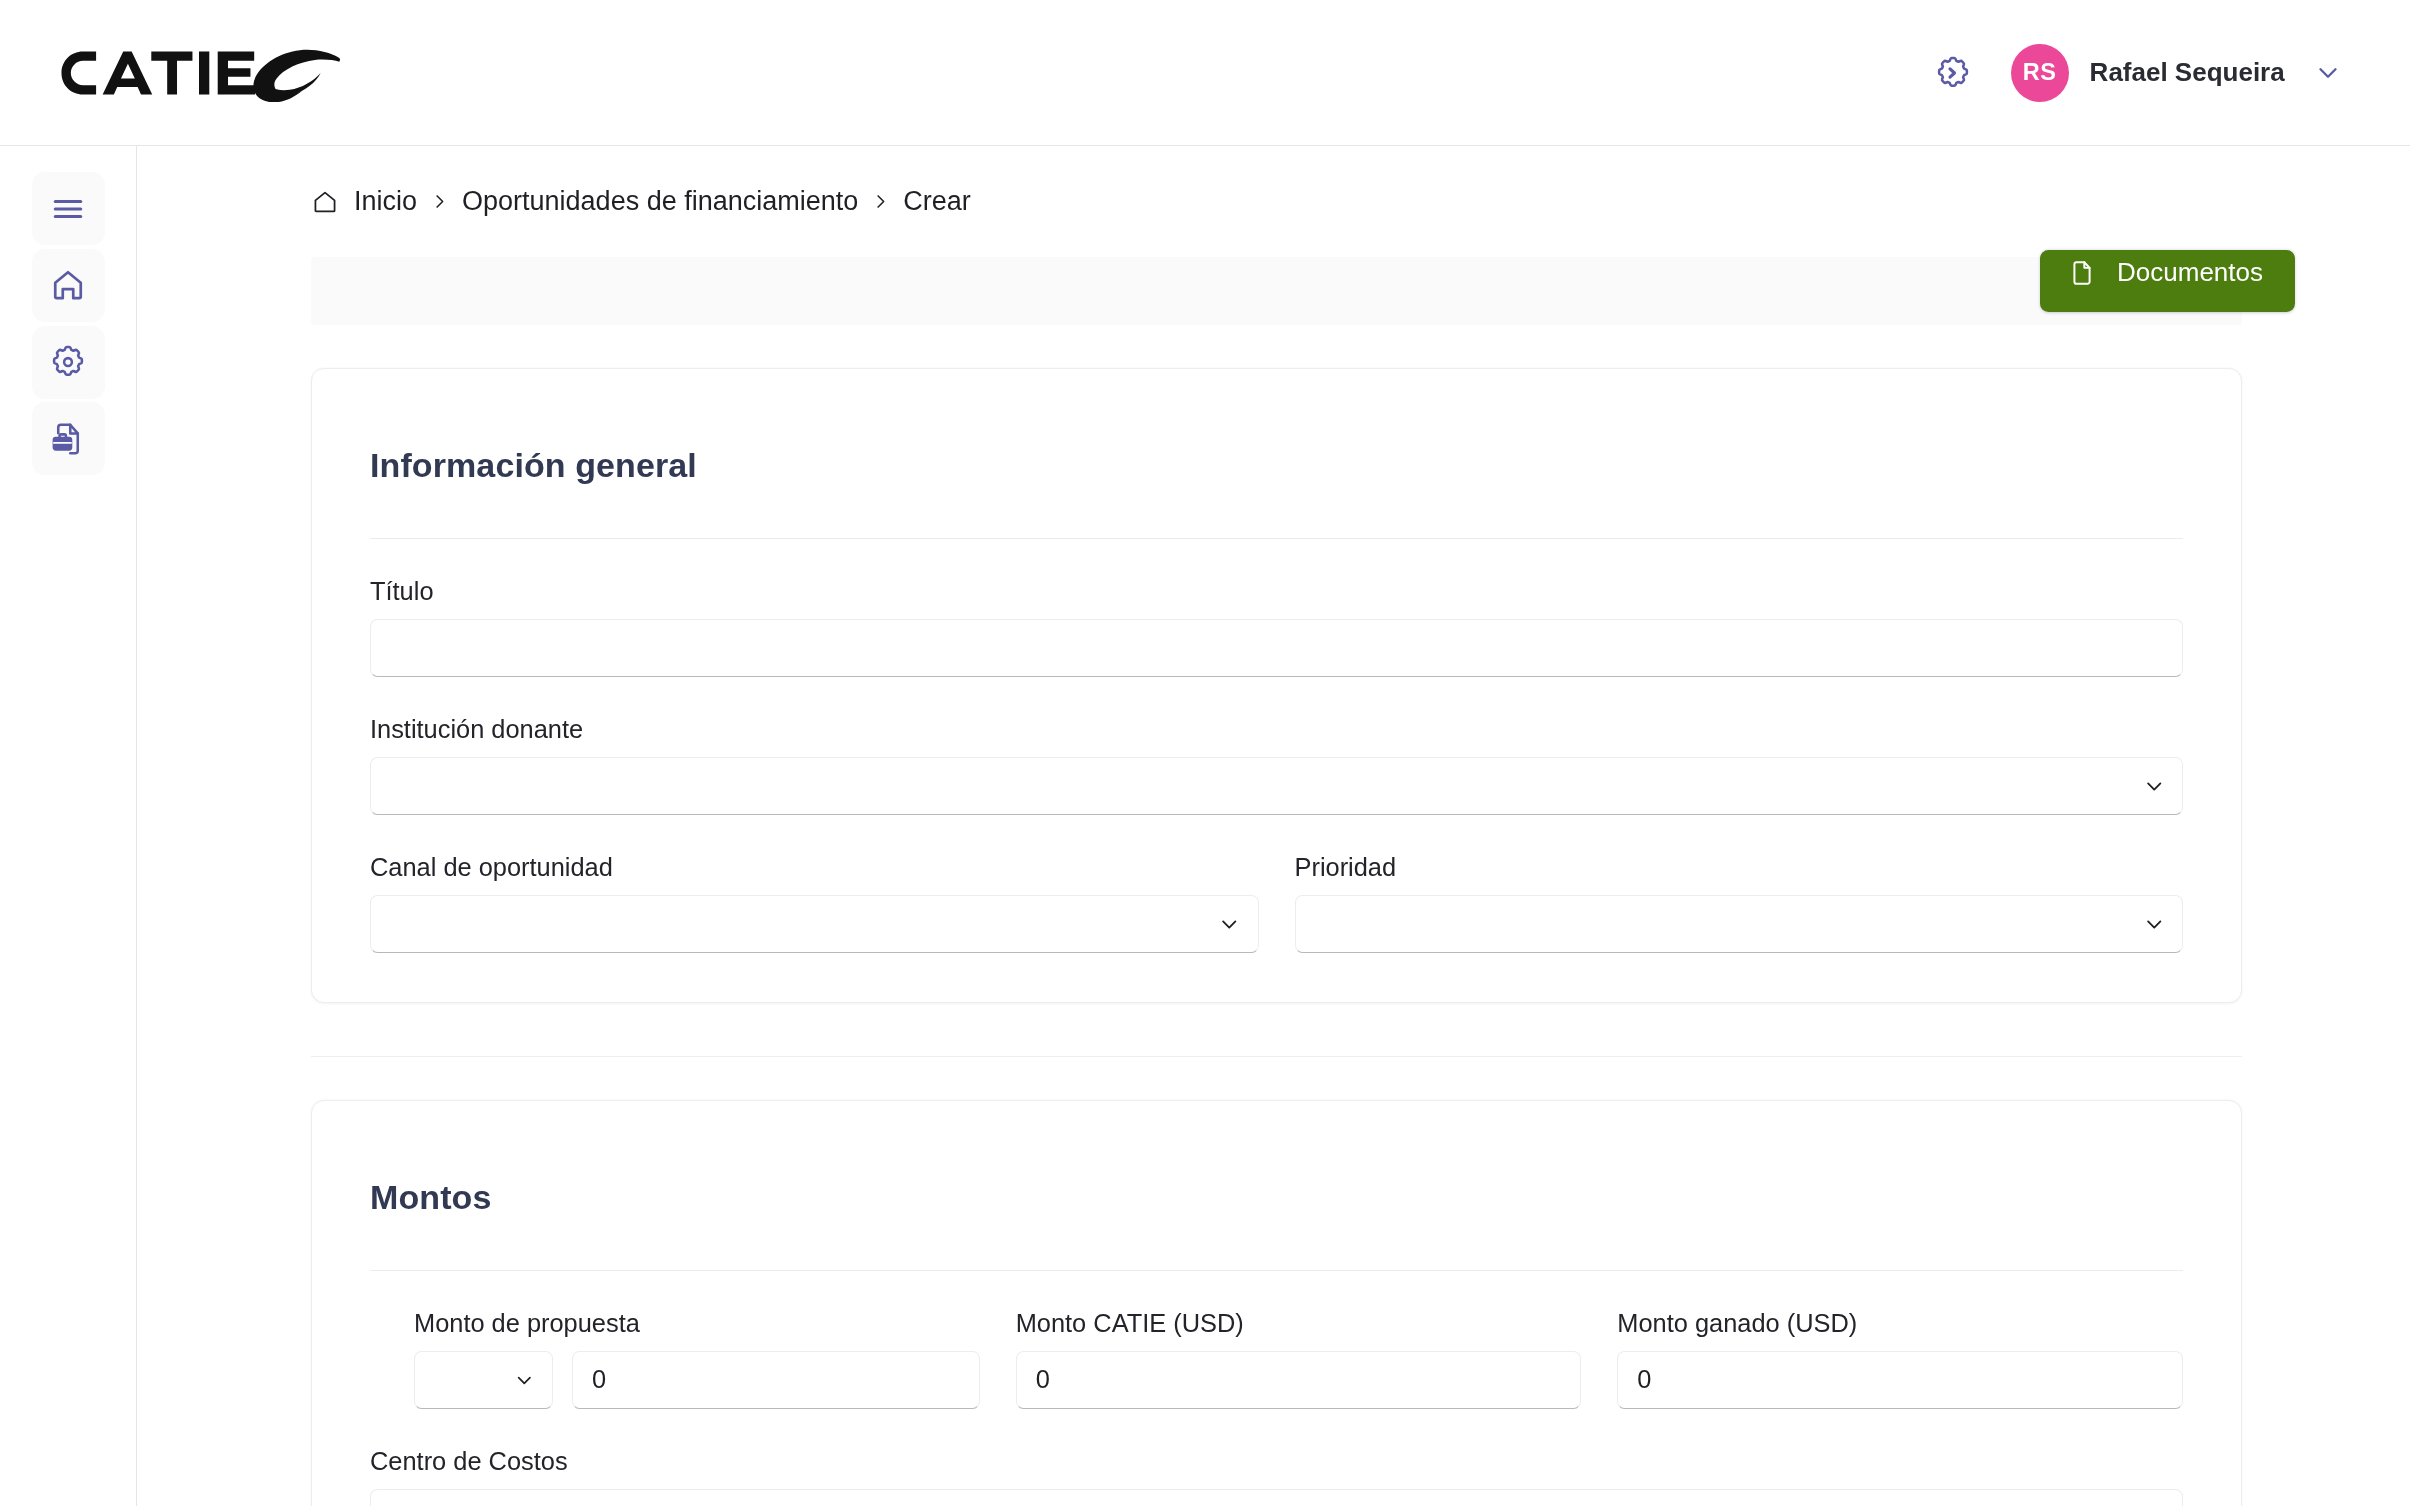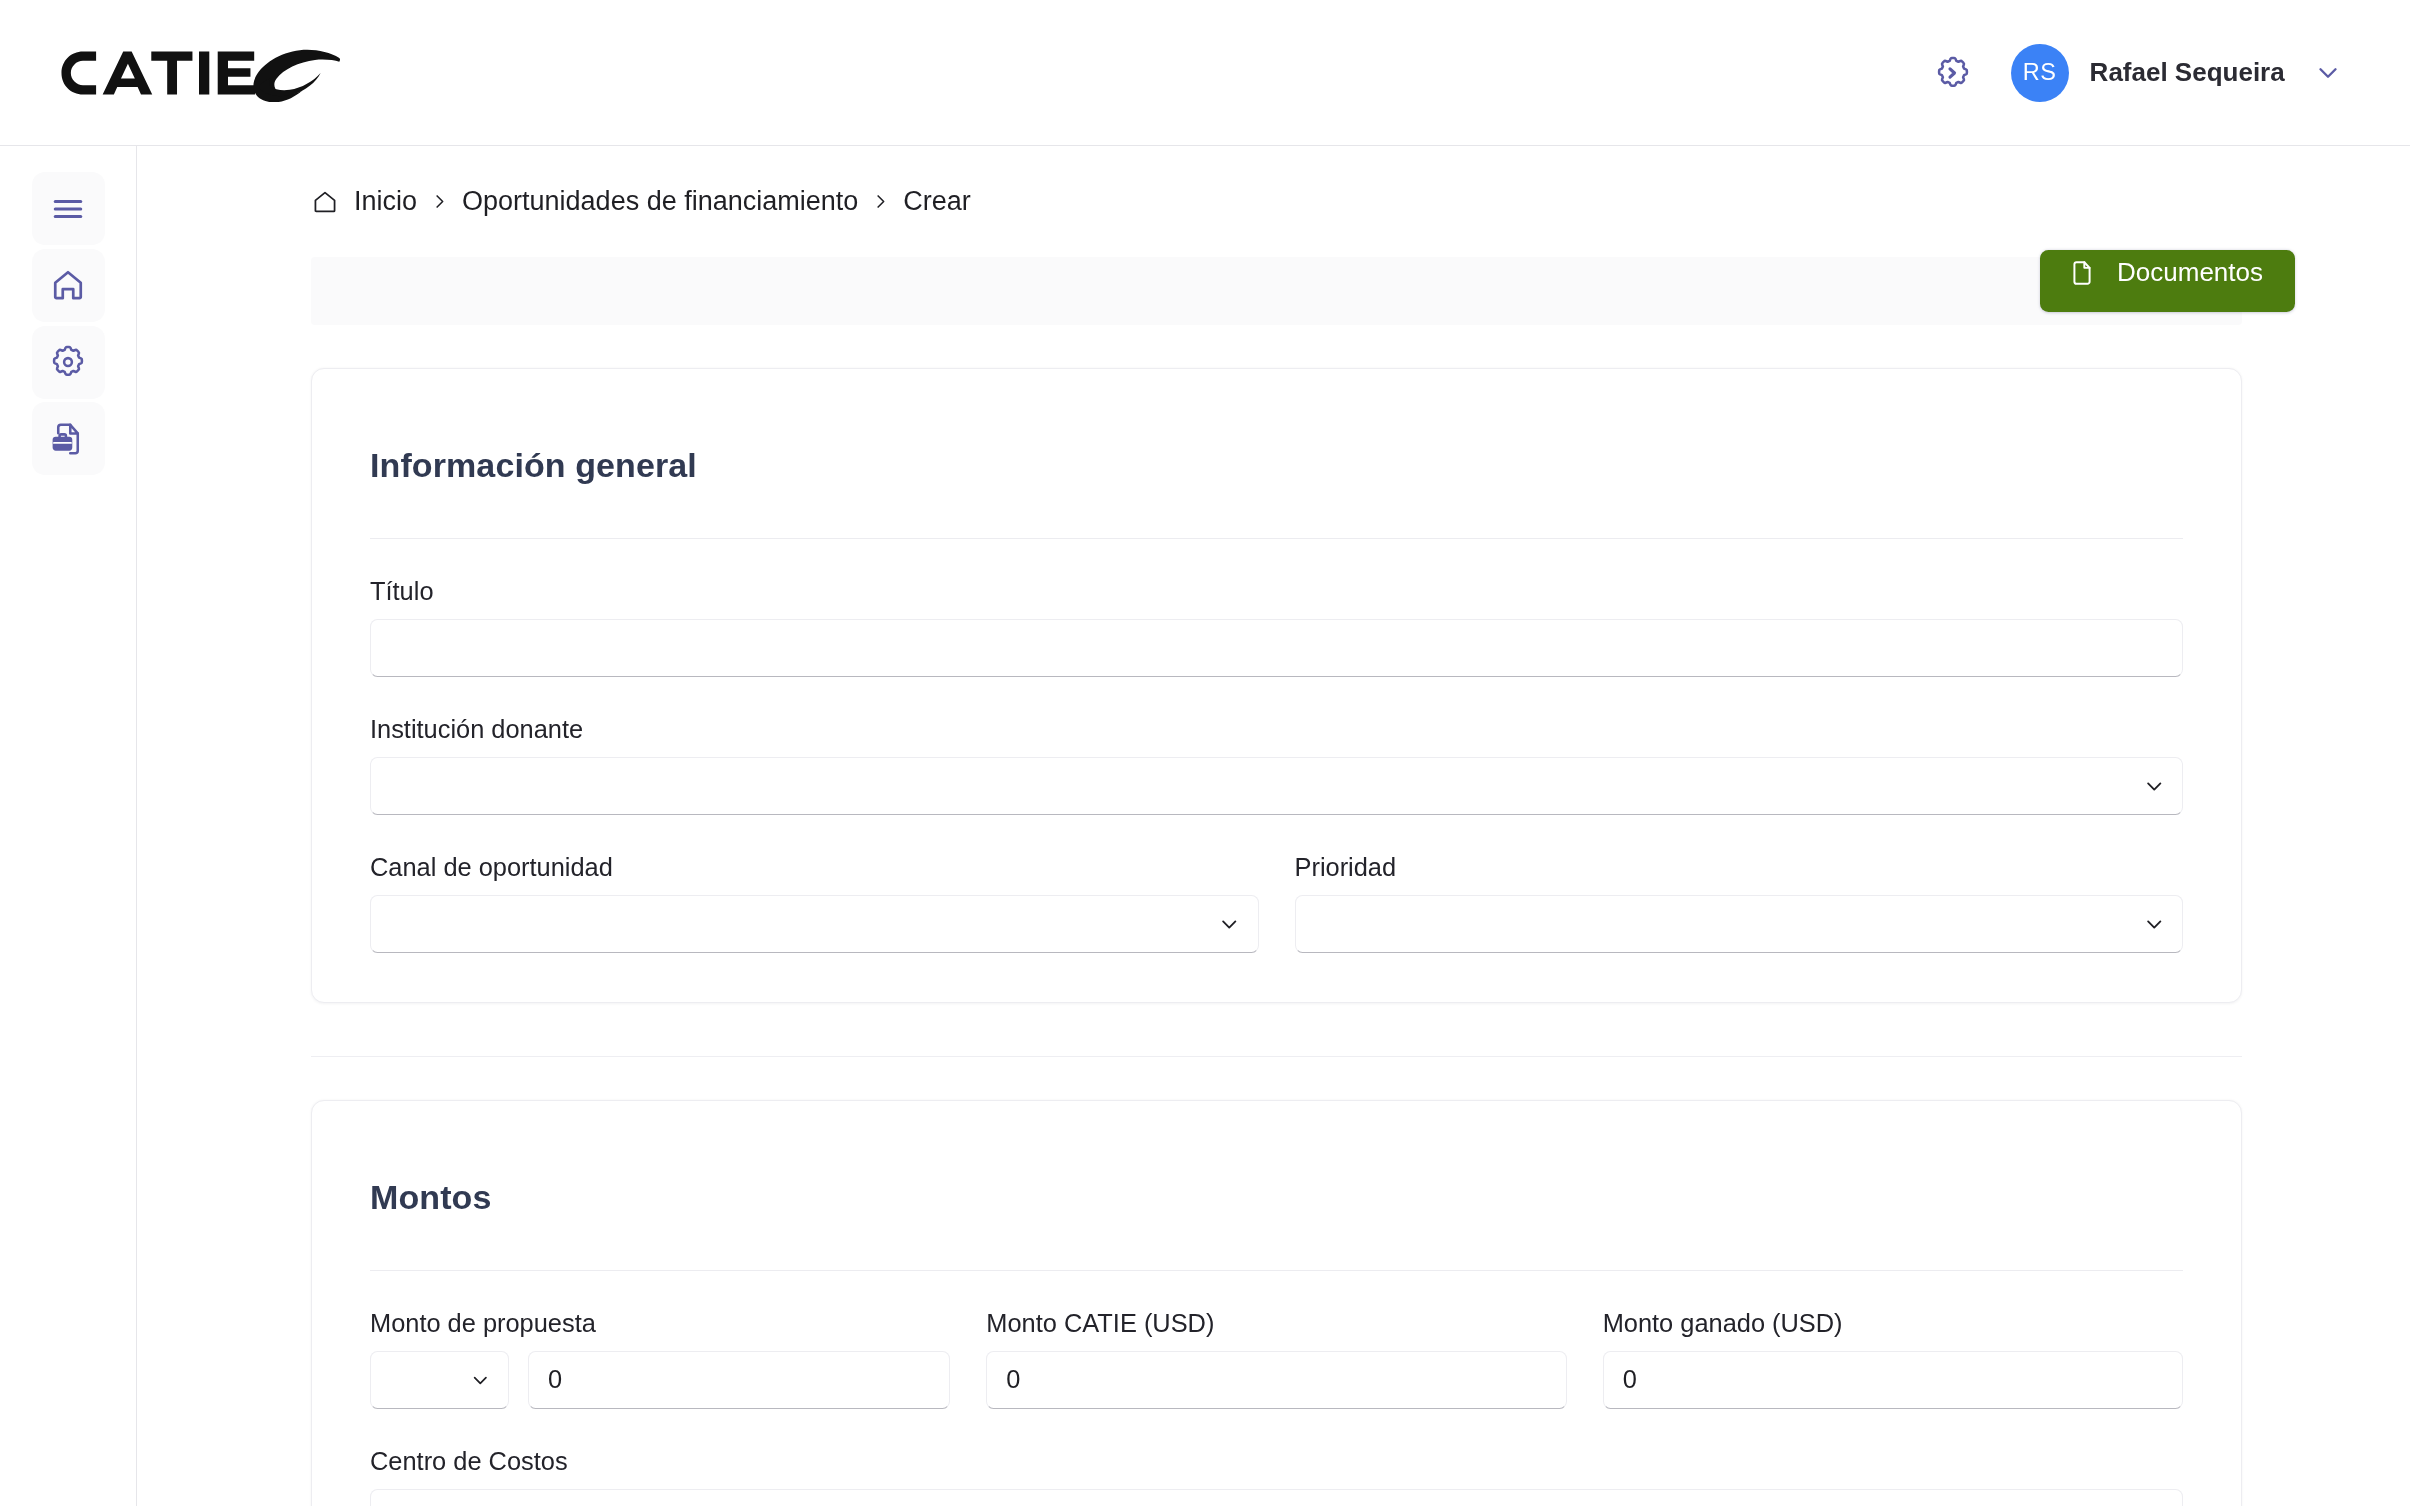--- a/index.html
+++ b/index.html
@@ -33,23 +33,23 @@
   .topbar-right { display: flex; align-items: center; gap: 0; }
   .gear-btn {
     width: 58px; height: 58px;
     display: flex; align-items: center; justify-content: center;
     cursor: pointer; border-radius: 7.5px;
     margin-right: 24.5px;
   }
   .user-chip { display: flex; align-items: center; gap: 21px; cursor: pointer; padding: 5.6px 3.8px; border-radius: 7.5px; }
   .avatar {
     width: 58px; height: 58px; border-radius: 50%;
-    background: #3b82f6;
+    background: #ec4899;
     color: #ffffff;
-    font-size: 23.5px; font-weight: 400; letter-spacing: 0.5px;
+    font-size: 23.5px; font-weight: 700; letter-spacing: 0.5px;
     display: flex; align-items: center; justify-content: center;
     flex: 0 0 58px;
   }
   .user-name { font-size: 26px; font-weight: 700; color: #2b2b33; white-space: nowrap; }
   .chev-user { display: flex; align-items: center; margin-left: 7.5px; }
 
   
   .body-row { flex: 1 1 auto; display: flex; min-height: 0; }
 
   
@@ -162,21 +162,21 @@
   .sel-caret {
     position: absolute; right: 17px; top: 50%;
     transform: translateY(-50%);
     pointer-events: none;
     display: flex; align-items: center;
   }
 
   .row-2 { display: flex; gap: 36px; }
   .row-2 > .col { flex: 1 1 0; min-width: 0; }
 
-  .row-3 { display: flex; gap: 36px; }
+  .row-3 { display: flex; gap: 36px; margin-left: 44px; }
   .row-3 > .col { flex: 1 1 0; min-width: 0; }
 
   .money-group { display: flex; gap: 19px; align-items: flex-start; }
   .money-currency { flex: 0 0 139px; }
   .money-amount { flex: 1 1 auto; min-width: 0; }
 
   .full-col { width: 100%; }
 </style>
 </head>
 <body>

